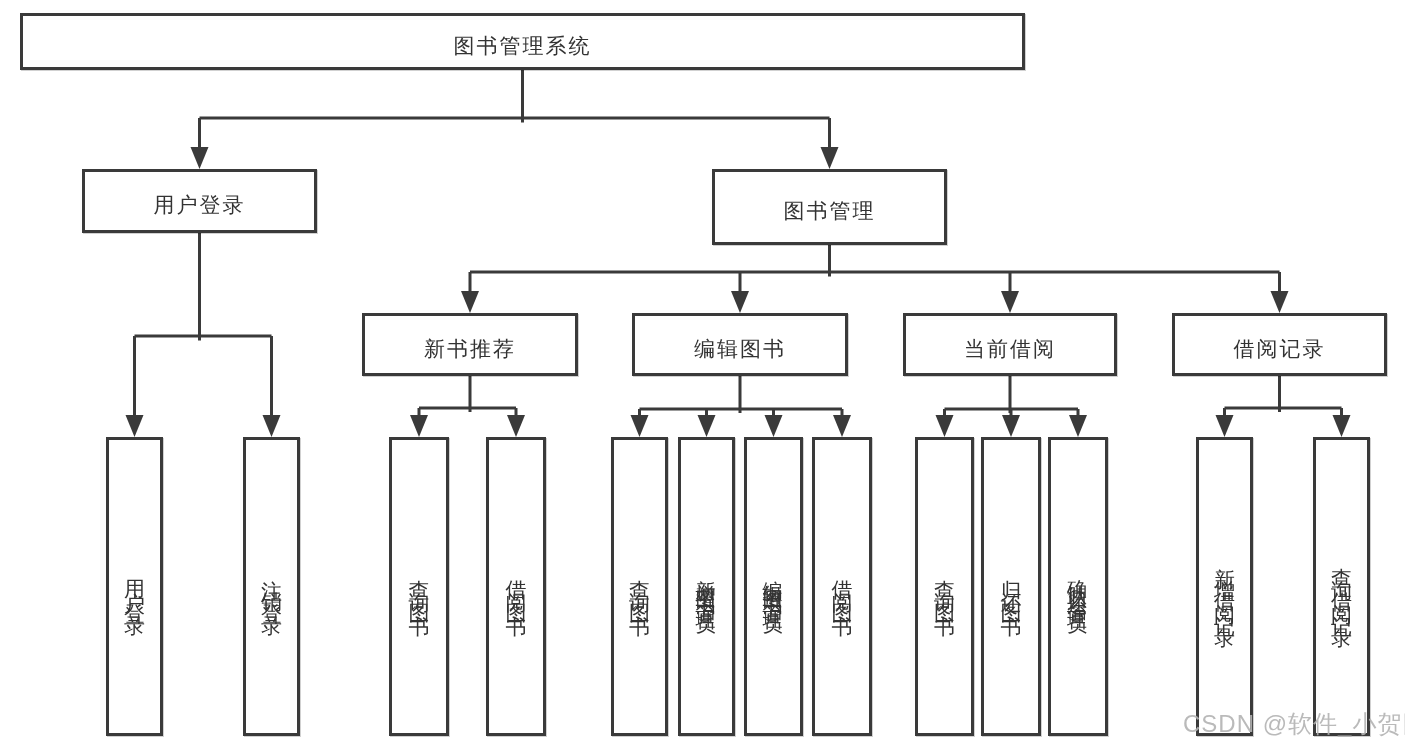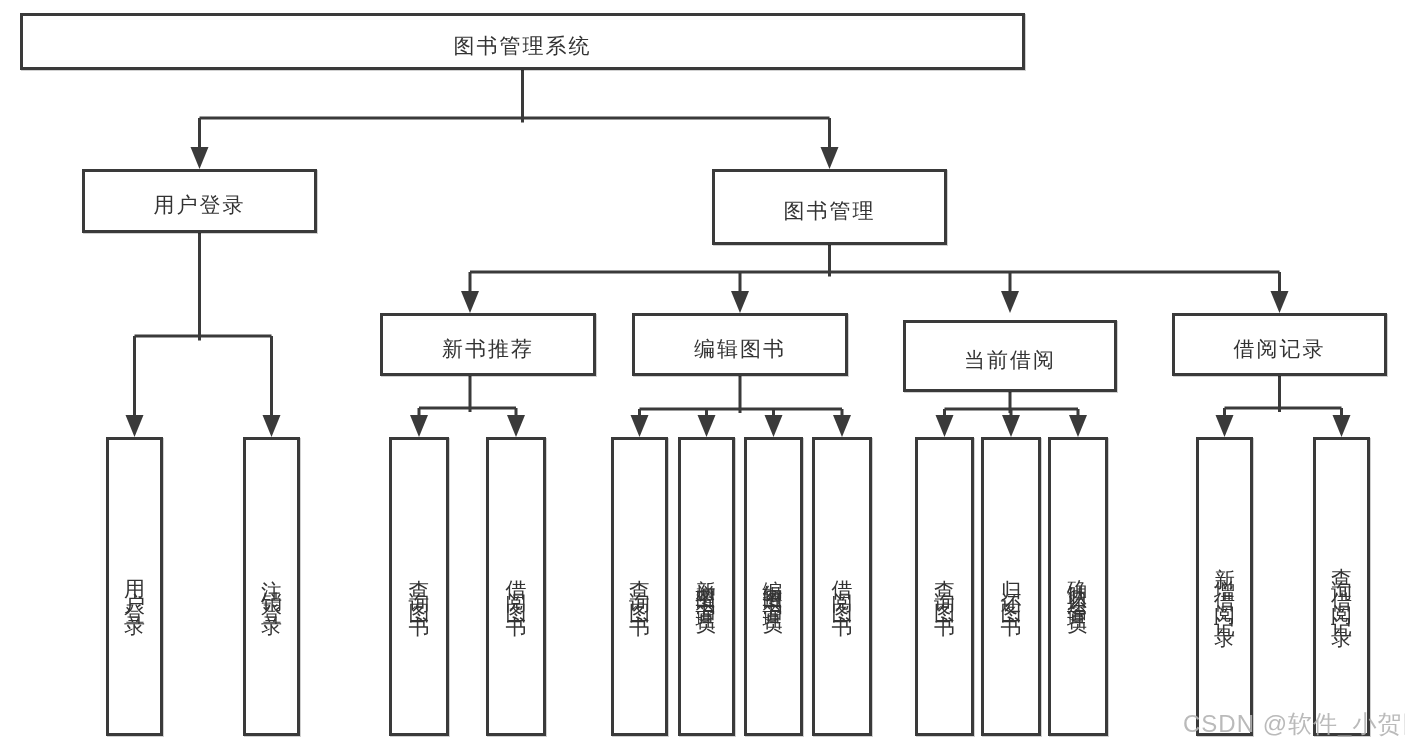--- a/index.html
+++ b/index.html
@@ -97,27 +97,27 @@
     <span class="hlabel">图书管理系统</span>
   </div>
 
   <div class="node" style="left:82px;top:169px;width:235px;height:64px">
     <span class="hlabel">用户登录</span>
   </div>
   <div class="node" style="left:712px;top:169px;width:235px;height:76px">
     <span class="hlabel">图书管理</span>
   </div>
 
-  <div class="node" style="left:380px;top:313px;width:216px;height:63px">
+  <div class="node" style="left:362px;top:313px;width:216px;height:63px">
     <span class="hlabel">新书推荐</span>
   </div>
   <div class="node" style="left:632px;top:313px;width:216px;height:63px">
     <span class="hlabel">编辑图书</span>
   </div>
-  <div class="node" style="left:903px;top:320px;width:214px;height:72px">
+  <div class="node" style="left:903px;top:313px;width:214px;height:63px">
     <span class="hlabel">当前借阅</span>
   </div>
   <div class="node" style="left:1172px;top:313px;width:215px;height:63px">
     <span class="hlabel">借阅记录</span>
   </div>
 
   <div class="node leaf" style="left:106px;top:437px;width:57px;height:299px">
     <span>用户登录</span>
   </div>
   <div class="node leaf" style="left:243px;top:437px;width:57px;height:299px">

